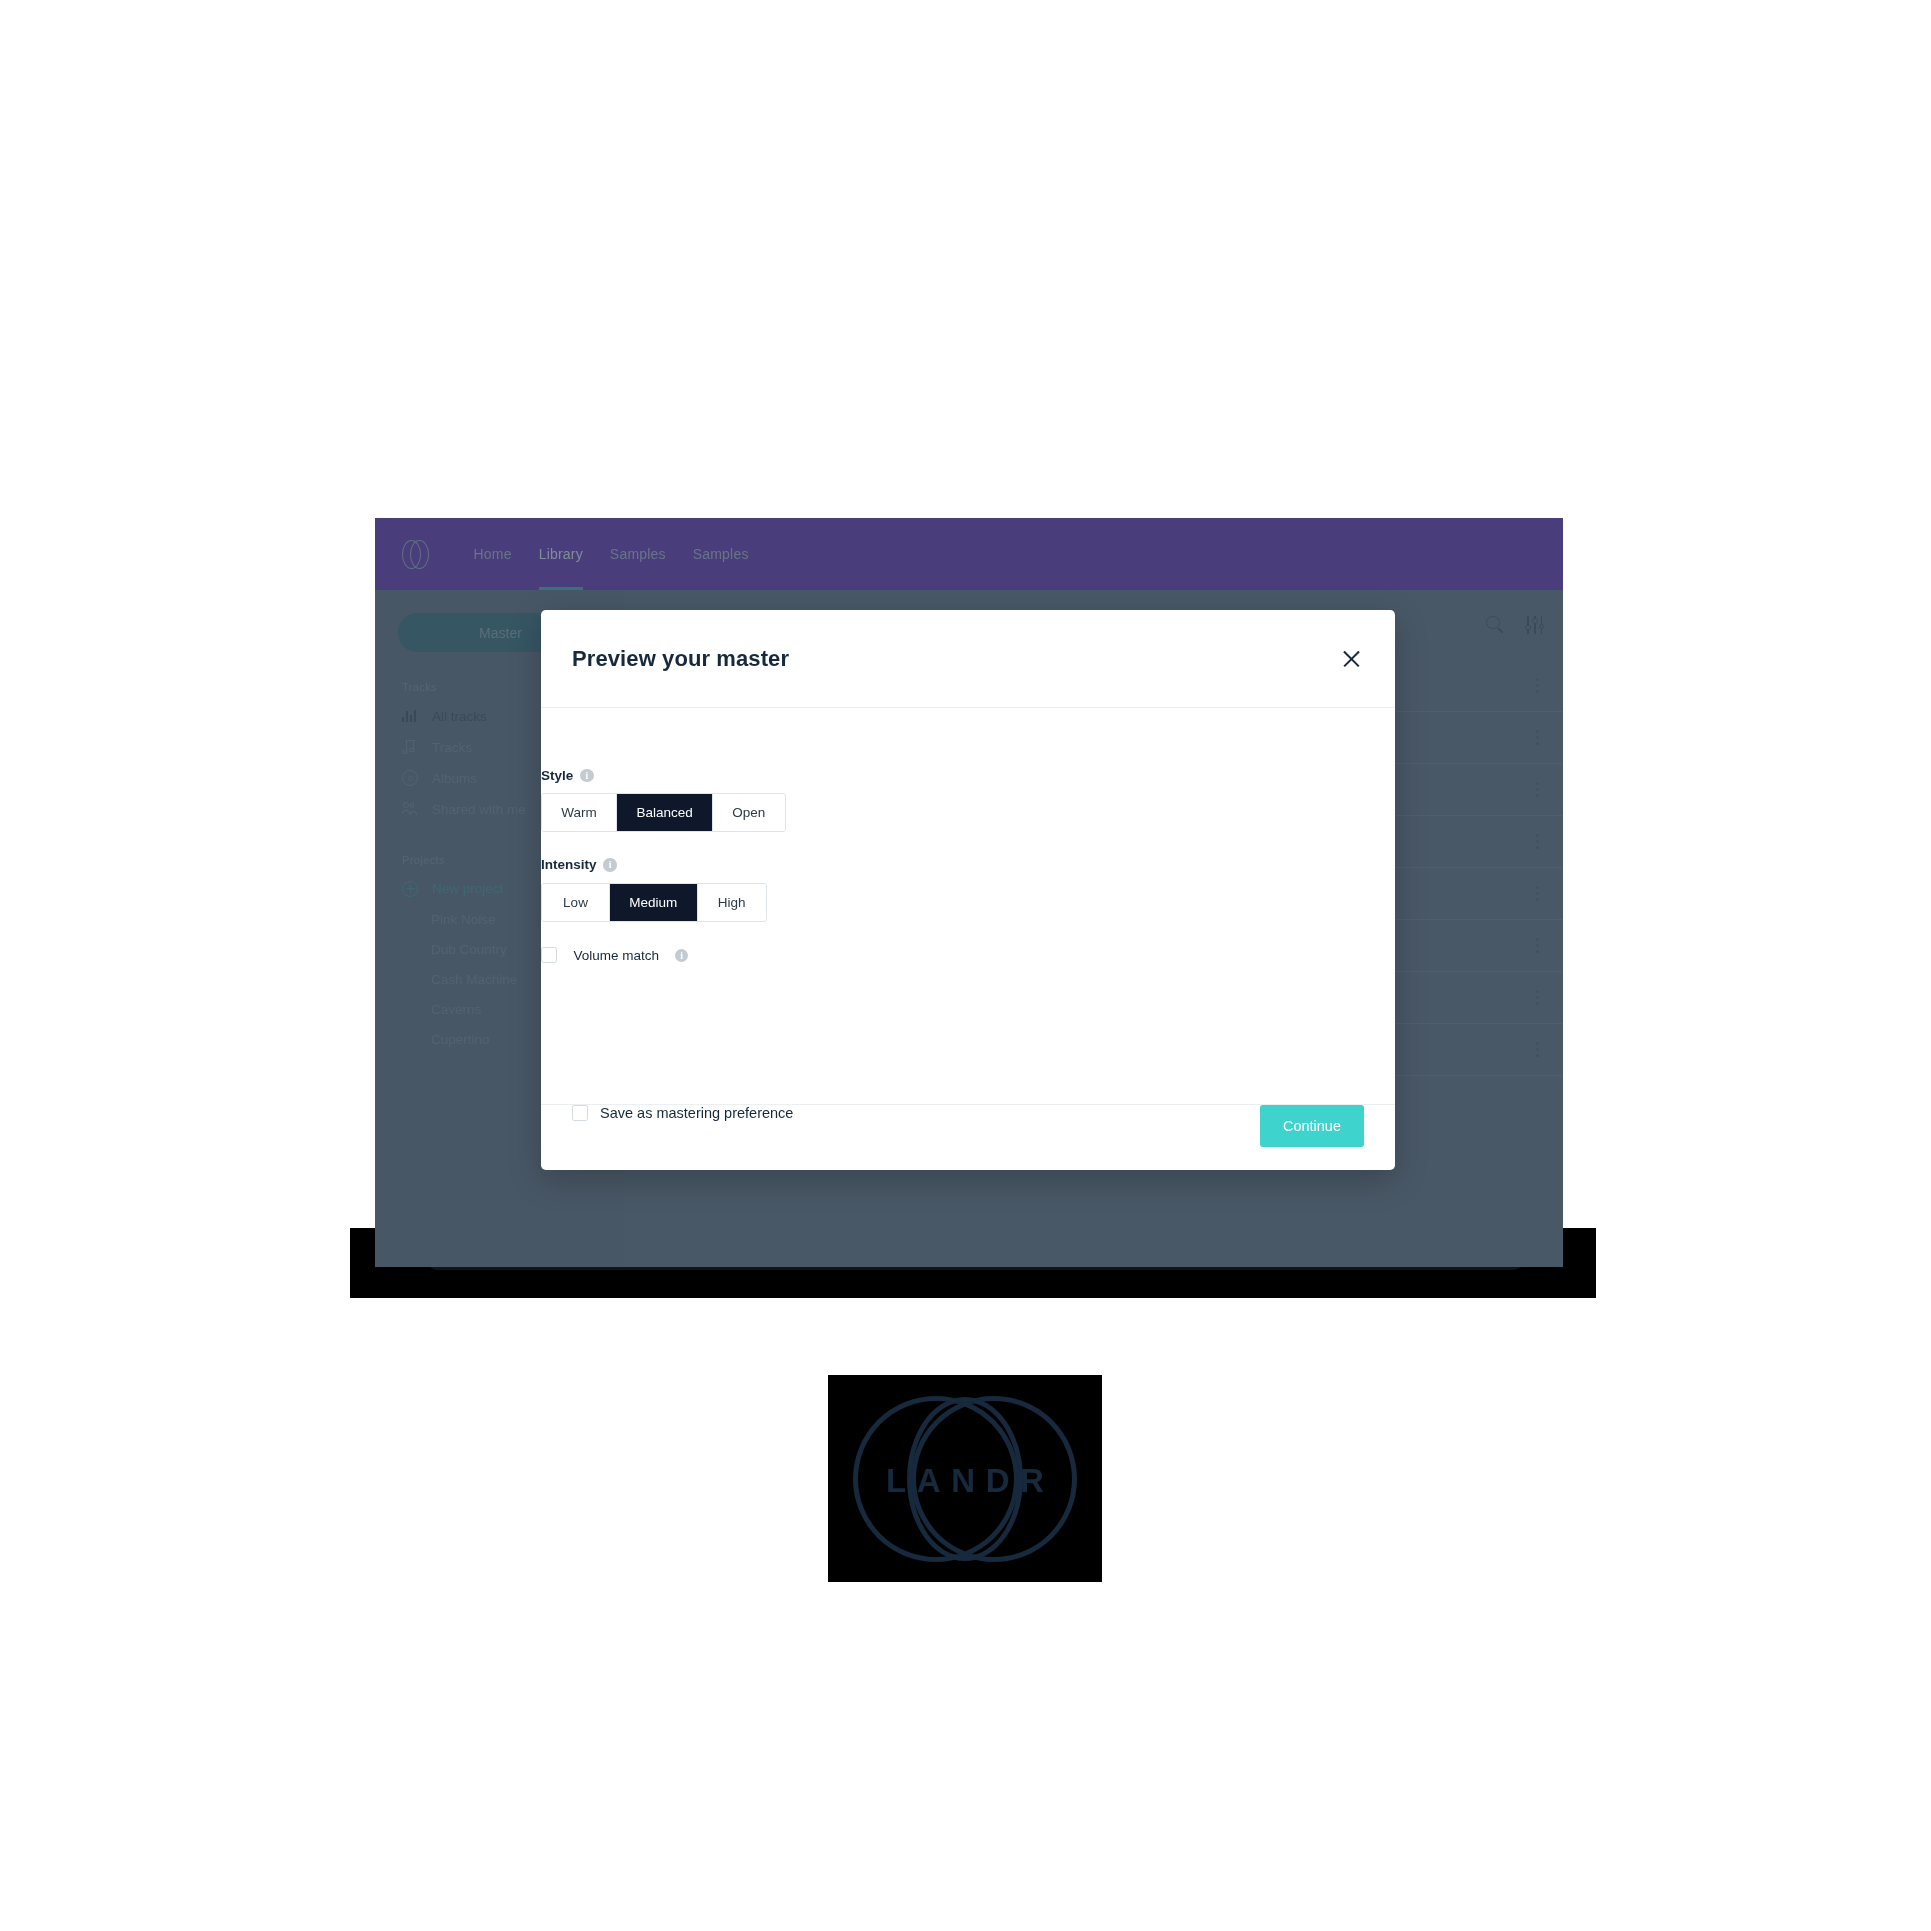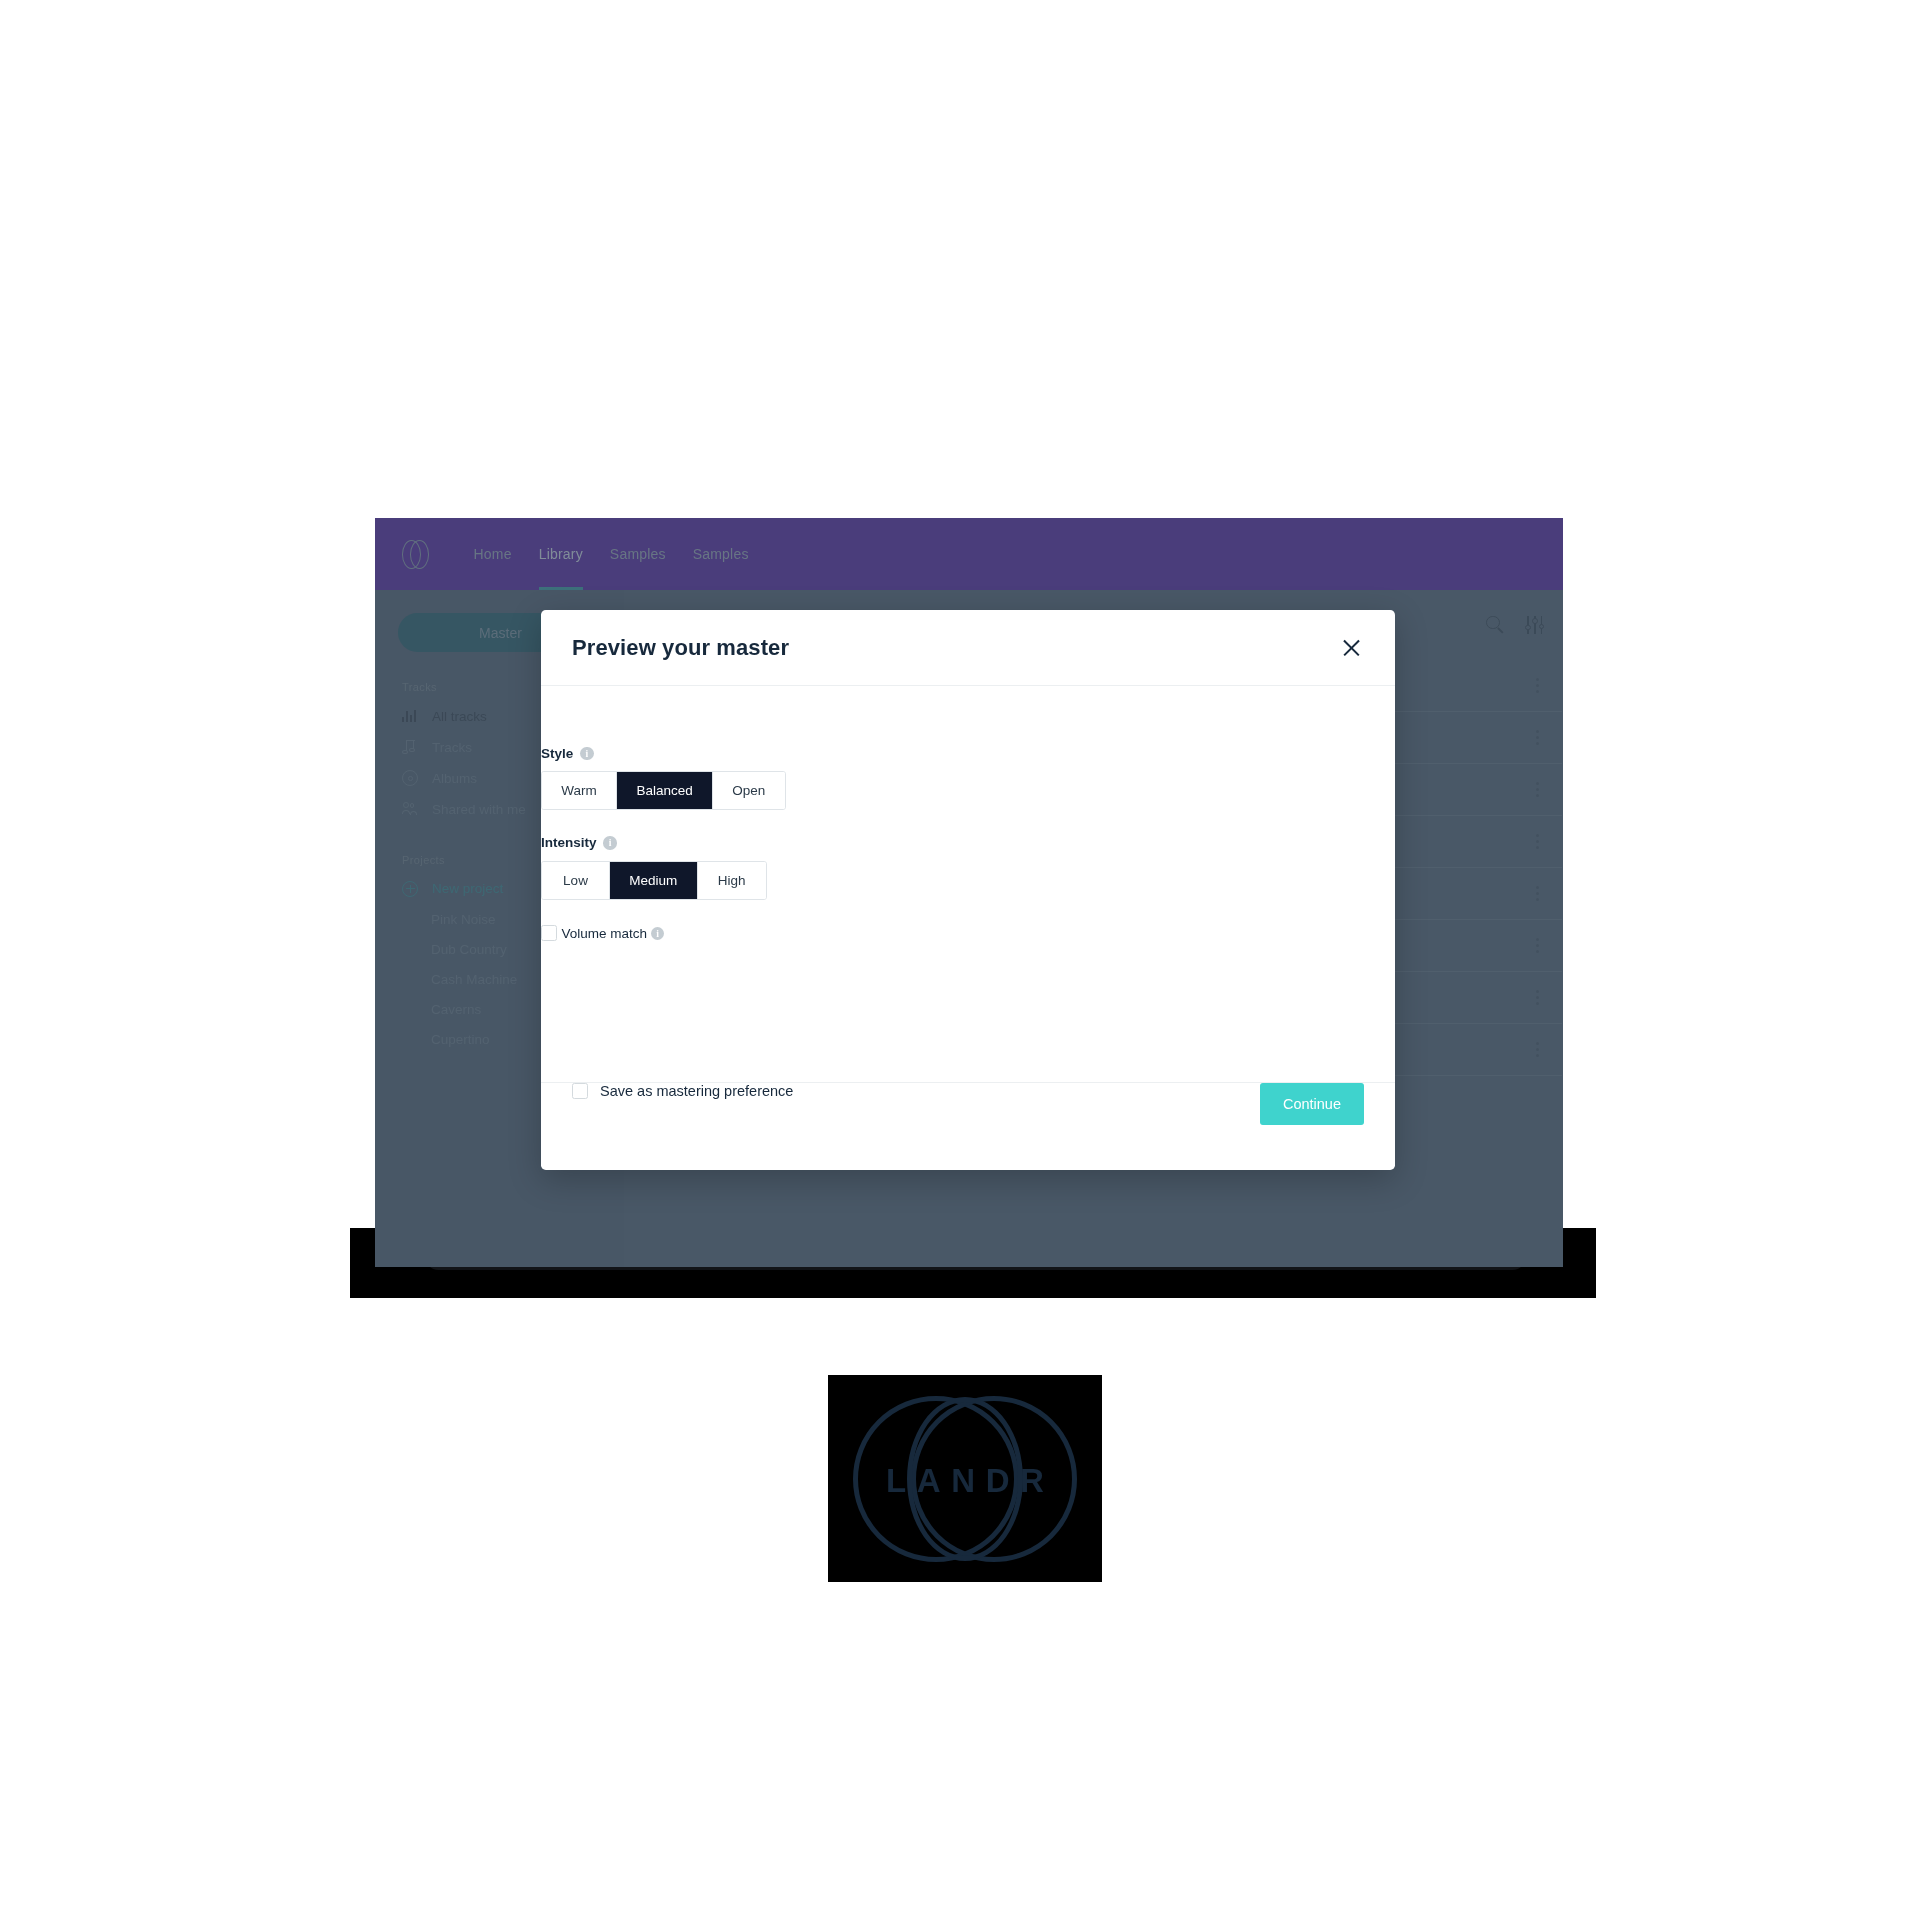--- a/index.html
+++ b/index.html
@@ -198,21 +198,21 @@
   .modal {
     position: absolute;
     left: 541px; top: 610px;
     width: 854px; height: 560px;
     background: #ffffff;
     border-radius: 4.8px;
     box-shadow: 0 9.7px 33px rgba(0,0,0,.22);
     overflow: hidden;
   }
   .modal-head {
-    height: 76px; display: flex; align-items: center;
+    height: 98px; display: flex; align-items: center;
     padding: 8px 31px; border-bottom: 1px solid #eceff1;
   }
   .modal-title { font-size: 22px; color: #17293c; font-weight: 600; letter-spacing: 0.1px; }
   .modal-close {
     margin-left: auto; width: 25px; height: 25px; position: relative; cursor: pointer;
   }
   .modal-close i {
     position: absolute; left: 1.9px; top: 11.6px; width: 21px; height: 1.7px;
     background: #17293c; display: block;
   }
@@ -270,21 +270,21 @@
   }
   .seg-opt {
     padding: 0 19.3px; height: 37px; min-width: 68px;
     display: flex; align-items: center; justify-content: center;
     font-size: 13.5px; color: #2b3a48; background: #fff; cursor: pointer;
     border-right: 1px solid #dfe4e8;
   }
   .seg-opt:last-child { border-right: none; }
   .seg-opt.sel { background: #0f172a; color: #ffffff; }
 
-  .chk-row { display: flex; align-items: center; gap: 4px; margin-top: 3.9px; }
+  .chk-row { display: flex; align-items: center; gap: 16px; margin-top: 3.9px; }
   .chk-box {
     width: 16.4px; height: 16.4px; border: 1.5px solid #d4dade;
     border-radius: 2.4px; background: #fff; cursor: pointer; flex: none;
   }
   .chk-text { font-size: 13.5px; color: #17293c; }
 
   
   .modal-foot {
     height: 85px; border-top: 1px solid #eceff1;
     display: flex; align-items: flex-start; padding: 0 31px;

